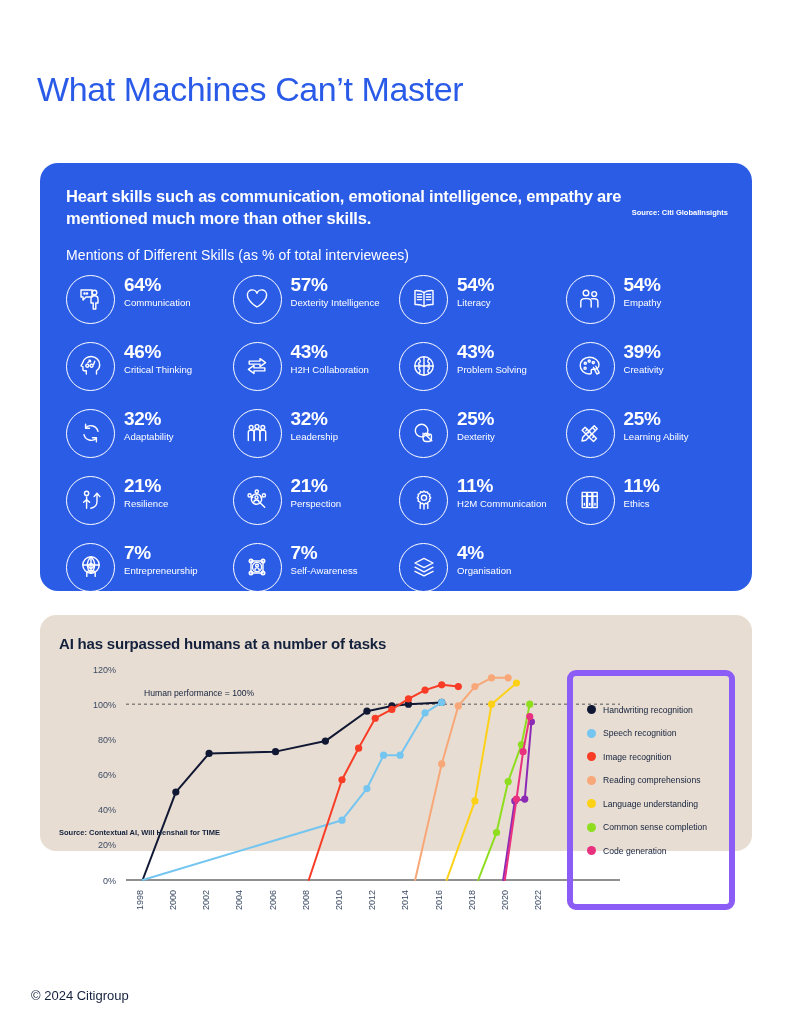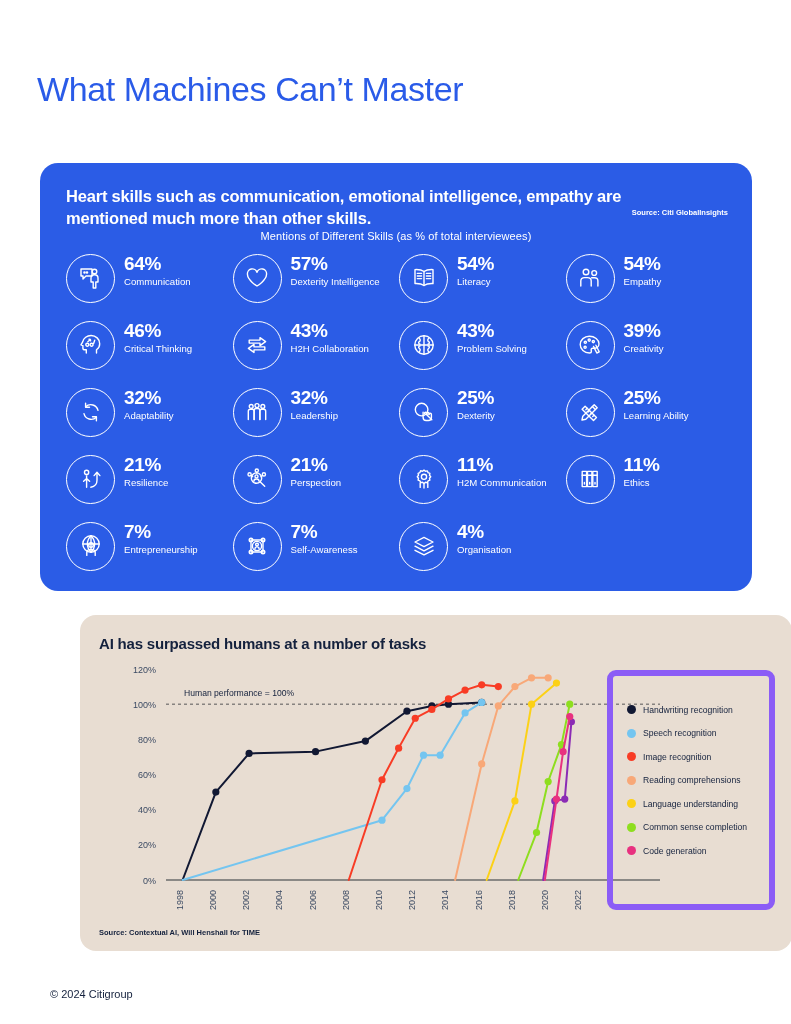--- a/index.html
+++ b/index.html
@@ -52,24 +52,24 @@
     position: absolute;
     right: 24px;
     top: 45px;
     color: #ffffff;
     font-size: 7.5px;
     font-weight: 700;
     letter-spacing: 0px;
   }
   .skills-subtitle {
     color: #ffffff;
-    font-size: 11px;
+    font-size: 14px;
     font-weight: 400;
+    margin-top: 17px;
     letter-spacing: 0.1px;
-    text-align: center;
   }
 
   .skills-grid {
     margin-top: 11px;
     display: grid;
     grid-template-columns: repeat(4, 1fr);
     grid-auto-rows: 67px;
     column-gap: 6px;
     row-gap: 0px;
   }
@@ -106,25 +106,24 @@
     margin-top: 2px;
     max-width: 96px;
   }
 
   
   .chart-card {
     position: absolute;
     left: 40px;
     top: 615px;
     width: 712px;
-    height: 336px;
+    height: 236px;
     background: #e8ddd2;
     border-radius: 16px;
     box-sizing: border-box;
-    margin-left: 40px;
   }
   .chart-title {
     position: absolute;
     left: 19px;
     top: 20px;
     font-size: 15px;
     font-weight: 700;
     color: #14213d;
     letter-spacing: -0.2px;
   }
@@ -174,23 +173,22 @@
     color: #14213d;
     font-weight: 400;
     white-space: nowrap;
   }
 
   
   .footer {
     position: absolute;
     left: 31px;
     top: 988px;
-    font-size: 11px;
+    font-size: 13px;
     color: #14213d;
-    margin-left: 19px;
   }
 </style>
 </head>
 <body>
 
 <div class="page-title">What Machines Can’t Master</div>
 
 <div class="skills-panel">
   <div class="skills-headline">Heart skills such as communication, emotional intelligence, empathy are mentioned much more than other skills.</div>
   <div class="skills-source">Source: Citi GlobalInsights</div>

